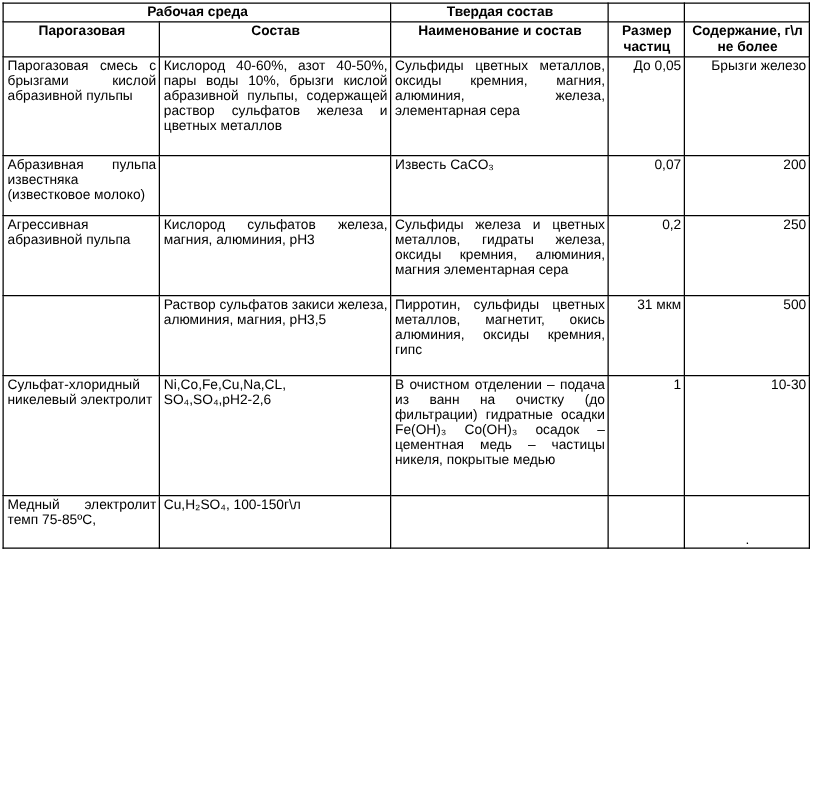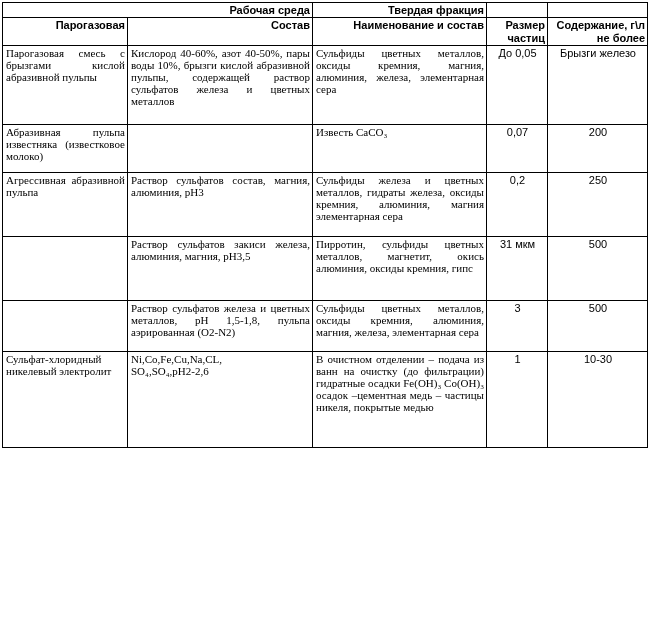--- a/index.html
+++ b/index.html
@@ -21,30 +21,29 @@
     border: 1px solid #000;
     vertical-align: top;
     padding: 1px 2px 0 3px;
     font-size: 11px;
     line-height: 12px;
     overflow: hidden;
     word-wrap: break-word;
   }
   th {
     font-weight: bold;
-    text-align: right;
+    text-align: center;
     line-height: 13px;
   }
   td.t {
     text-align: justify;
     white-space: pre-wrap;
-    font-family: Liberation Serif, serif;
   }
   td.n {
-    text-align: center;
+    text-align: right;
     white-space: pre-wrap;
   }
   td.dot {
     vertical-align: bottom;
     text-align: center;
     line-height: 11px;
     padding-bottom: 0;
   }
 </style>
 </head>
@@ -55,21 +54,21 @@
     <col style="width:125px">
     <col style="width:185px">
     <col style="width:174px">
     <col style="width:61px">
     <col style="width:100px">
   </colgroup>
 
   <tbody>
       <tr style="height:14px">
     <th colspan="2">Рабочая среда</th>
-    <th>Твердая фракция</th>
+    <th>Твердая состав</th>
     <th></th>
     <th></th>
   </tr>
 
   <tr style="height:26px">
     <th>Парогазовая</th>
     <th>Состав</th>
     <th>Наименование и состав</th>
     <th>Размер частиц</th>
     <th>Содержание, г\л не более</th>
@@ -89,45 +88,45 @@
     <td class="t"></td>
     <td class="t">Известь CaCO₃</td>
     <td class="n">0,07</td>
     <td class="n">200</td>
   </tr>
 
 
 
   <tr style="height:64px">
     <td class="t">Агрессивная абразивной пульпа</td>
-    <td class="t">Раствор сульфатов состав, магния, алюминия, рН3</td>
+    <td class="t">Кислород сульфатов железа, магния, алюминия, рН3</td>
     <td class="t">Сульфиды железа и цветных металлов, гидраты железа, оксиды кремния, алюминия, магния элементарная сера</td>
     <td class="n">0,2</td>
     <td class="n">250</td>
   </tr>
 
   <tr style="height:64px">
     <td class="t"></td>
     <td class="t">Раствор сульфатов закиси железа, алюминия, магния, рН3,5</td>
     <td class="t">Пирротин, сульфиды цветных металлов, магнетит, окись алюминия, оксиды кремния, гипс</td>
     <td class="n">31 мкм</td>
     <td class="n">500</td>
   </tr>
 
-  <tr style="height:51px">
-    <td class="t"></td>
-    <td class="t">Раствор сульфатов железа и цветных металлов, рН 1,5-1,8, пульпа аэрированная (O2-N2)</td>
-    <td class="t">Сульфиды цветных металлов, оксиды кремния, алюминия, магния, железа, элементарная сера</td>
-    <td class="n">3</td>
-    <td class="n">500</td>
-  </tr>
 
   <tr style="height:96px">
     <td class="t">Сульфат-хлоридный никелевый электролит</td>
     <td class="t">Ni,Co,Fe,Cu,Na,CL,
 SO₄,SO₄,pH2-2,6</td>
     <td class="t">В очистном отделении – подача из ванн на очистку (до фильтрации) гидратные осадки Fe(OH)₃ Co(OH)₃ осадок –цементная медь – частицы никеля, покрытые медью</td>
     <td class="n">1</td>
     <td class="n">10-30</td>
   </tr>
 
+  <tr style="height:42px">
+    <td class="t">Медный электролит темп 75-85ºС,</td>
+    <td class="t">Cu,H₂SO₄, 100-150г\л</td>
+    <td class="t"></td>
+    <td class="n"></td>
+    <td class="n dot">.</td>
+  </tr>
 </tbody>
   </table>
 
 </body></html>

